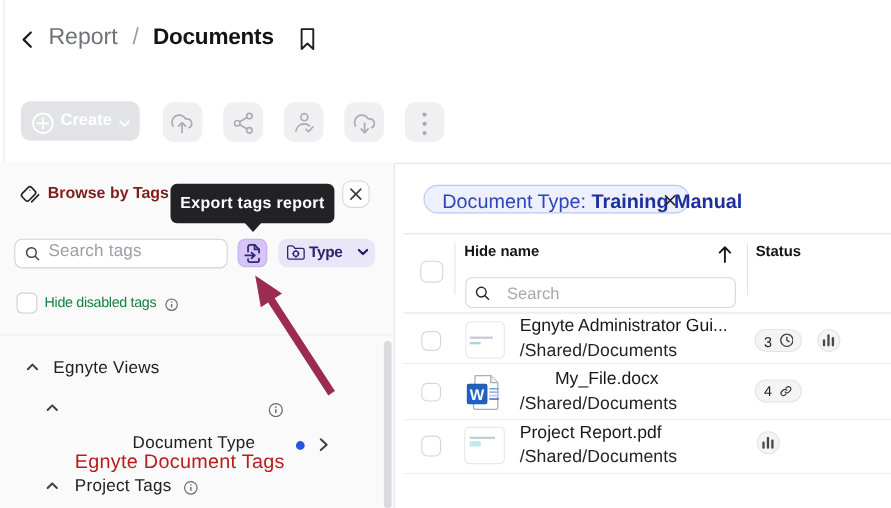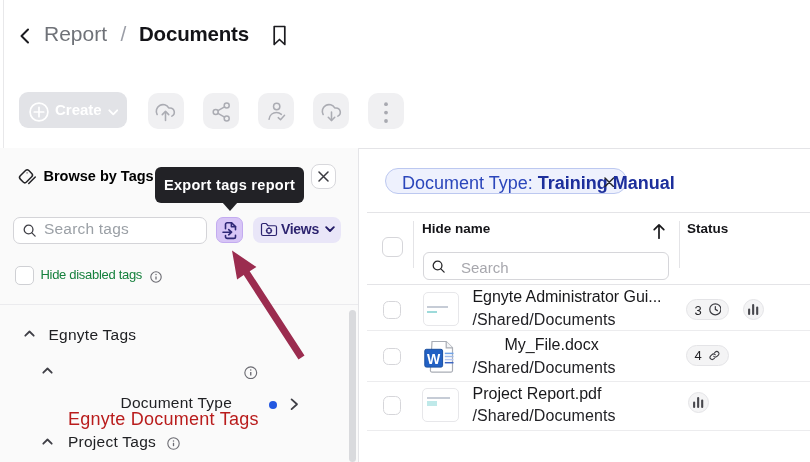--- a/index.html
+++ b/index.html
@@ -76,21 +76,21 @@
 
 <div class="abs" style="left:0;top:148px;width:359px;height:314px;background:#fafafa;border-right:1px solid #e5e5e8;"></div>
 
 <svg class="abs" style="left:15.5px;top:165.5px;" width="20" height="20" viewBox="0 0 24 24" fill="none" stroke="#232327" stroke-width="1.8" stroke-linecap="round" stroke-linejoin="round">
     <g transform="rotate(-45 12 12)">
       <rect x="4.5" y="7" width="14.5" height="10.5" rx="2.8"></rect>
       <circle cx="15.6" cy="10.2" r="0.7" fill="#232327" stroke="none"></circle>
       <path d="M8 20.7 h11"></path>
     </g>
   </svg>
-<div class="abs" style="left:43.5px;top:167.5px;font-size:14.5px;font-weight:700;color:#000000;">Browse by Tags</div>
+<div class="abs" style="left:43.5px;top:167.5px;font-size:14.5px;font-weight:700;color:#7f1d1d;">Browse by Tags</div>
 
 <div class="abs" style="left:310.5px;top:163.5px;width:25.5px;height:25.5px;background:#fff;border:1px solid #d8d8dc;border-radius:8px;"></div>
 <svg class="abs" style="left:317.5px;top:170.5px;" width="11" height="11" viewBox="0 0 11 11" fill="none" stroke="#3a3a40" stroke-width="1.5" stroke-linecap="round">
     <path d="M1 1 10 10 M10 1 1 10"></path>
   </svg>
 
 <div class="abs" style="left:12.5px;top:217px;width:194.5px;height:27px;background:#fff;border:1px solid #d4d4d8;border-radius:7px;"></div>
 <svg class="abs" style="left:21.5px;top:222.5px;" width="15" height="15" viewBox="0 0 24 24" fill="none" stroke="#3f3f46" stroke-width="2.1" stroke-linecap="round">
     <circle cx="10.5" cy="10.5" r="7"></circle>
     <path d="m21 21-5.2-5.2"></path>
@@ -103,39 +103,39 @@
     <path d="M10.4 1.7V5.8h4.1"></path>
     <path d="M2 11.2h8M7.7 8.6l2.9 2.6-2.9 2.6"></path>
   </svg>
 
 <div class="abs" style="left:253px;top:216.5px;width:88px;height:26.5px;background:#e9e6f8;border-radius:8px;"></div>
 <svg class="abs" style="left:260px;top:221px;" width="18" height="17" viewBox="0 0 24 22" fill="none" stroke="#2d2470" stroke-width="1.6" stroke-linecap="round" stroke-linejoin="round">
     <path d="M2 5.5V17a2 2 0 0 0 2 2h16a2 2 0 0 0 2-2V8a2 2 0 0 0-2-2h-9.2L8.6 3.4A2 2 0 0 0 7.2 3H4a2 2 0 0 0-2 2.5z"></path>
     <circle cx="12" cy="12.5" r="3.2"></circle>
     <path d="M12 8.3v1M12 15.7v1M8.4 12.5h1M14.6 12.5h1"></path>
   </svg>
-<div class="abs" style="left:281px;top:221.3px;font-size:14px;font-weight:700;letter-spacing:-0.3px;color:#2d2470;">Views</div>
+<div class="abs" style="left:281px;top:221.3px;font-size:14px;font-weight:700;letter-spacing:-0.3px;color:#2d2470;">Type</div>
 <svg class="abs" style="left:324.5px;top:226.3px;" width="10" height="6.5" viewBox="0 0 10 6.5" fill="none" stroke="#221a66" stroke-width="1.9" stroke-linecap="round" stroke-linejoin="round">
     <path d="M1.2 1.2 L5 5 L8.8 1.2"></path>
   </svg>
 
 <div class="abs" style="left:15px;top:266px;width:18.5px;height:19px;background:#fff;border:1.5px solid #cfd0d4;border-radius:5px;"></div>
 <div class="abs" style="left:40.5px;top:266.5px;font-size:13px;letter-spacing:-0.3px;color:#15803d;">Hide disabled tags</div>
 <svg class="abs" style="left:149.5px;top:271px;" width="12" height="12" viewBox="0 0 12 12" fill="none" stroke="#6b6b72" stroke-width="1.1">
     <circle cx="6" cy="6" r="5.2"></circle>
     <path d="M6 5.4 v3.2" stroke-width="1.25"></path>
     <circle cx="6" cy="3.5" r="0.7" fill="#6b6b72" stroke="none"></circle>
   </svg>
 
 <div class="abs" style="left:0;top:303.5px;width:358px;height:1px;background:#ebebee;"></div>
 
 <svg class="abs" style="left:24px;top:330.2px;" width="11" height="7" viewBox="0 0 11 7" fill="none" stroke="#3f3f46" stroke-width="1.8" stroke-linecap="round" stroke-linejoin="round">
     <path d="M1.3 5.7 L5.5 1.5 L9.7 5.7"></path>
   </svg>
-<div class="abs" style="left:48.5px;top:325.8px;font-size:15.5px;letter-spacing:0.25px;color:#202124;">Egnyte Tags</div>
+<div class="abs" style="left:48.5px;top:325.8px;font-size:15.5px;letter-spacing:0.25px;color:#202124;">Egnyte Views</div>
 
 <svg class="abs" style="left:42.3px;top:367.2px;" width="11" height="7" viewBox="0 0 11 7" fill="none" stroke="#3f3f46" stroke-width="1.8" stroke-linecap="round" stroke-linejoin="round">
     <path d="M1.3 5.7 L5.5 1.5 L9.7 5.7"></path>
   </svg>
 <div class="abs" style="left:68px;top:361.2px;font-size:18px;letter-spacing:0.25px;color:#b91c1c;margin-top:48px;">Egnyte Document Tags</div>
 <svg class="abs" style="left:244px;top:365.8px;" width="13.5" height="13.5" viewBox="0 0 13 13" fill="none" stroke="#6b6b72" stroke-width="1.1">
     <circle cx="6.5" cy="6.5" r="5.7"></circle>
     <path d="M6.5 5.8 v3.4" stroke-width="1.3"></path>
     <circle cx="6.5" cy="3.9" r="0.75" fill="#6b6b72" stroke="none"></circle>
   </svg>

